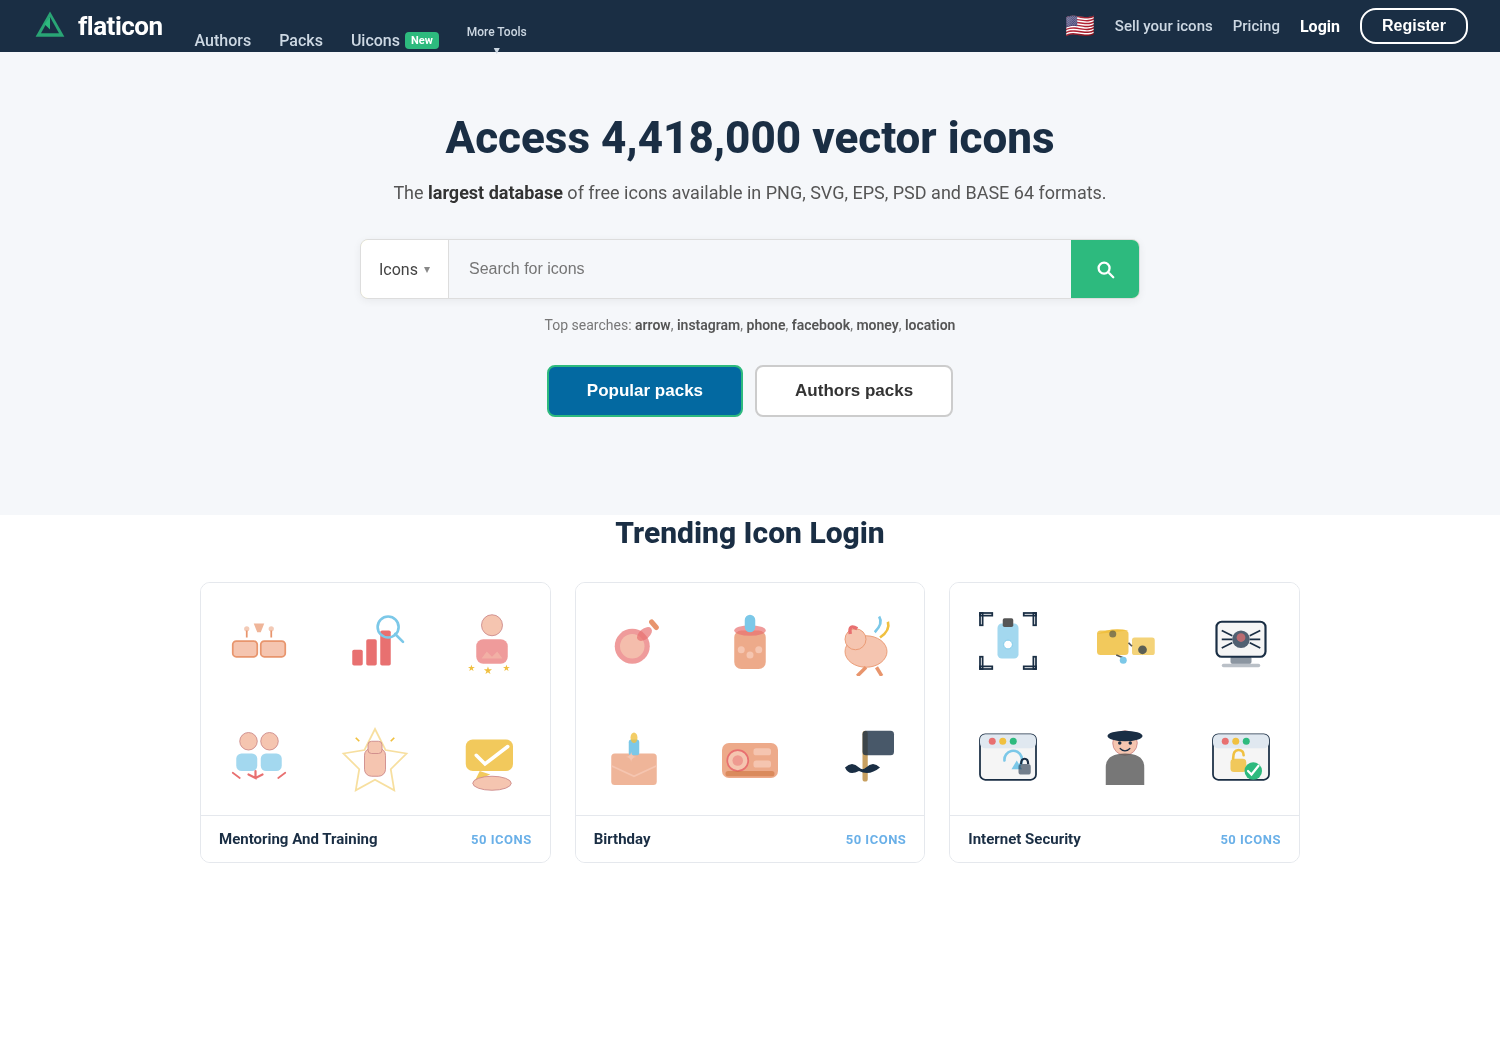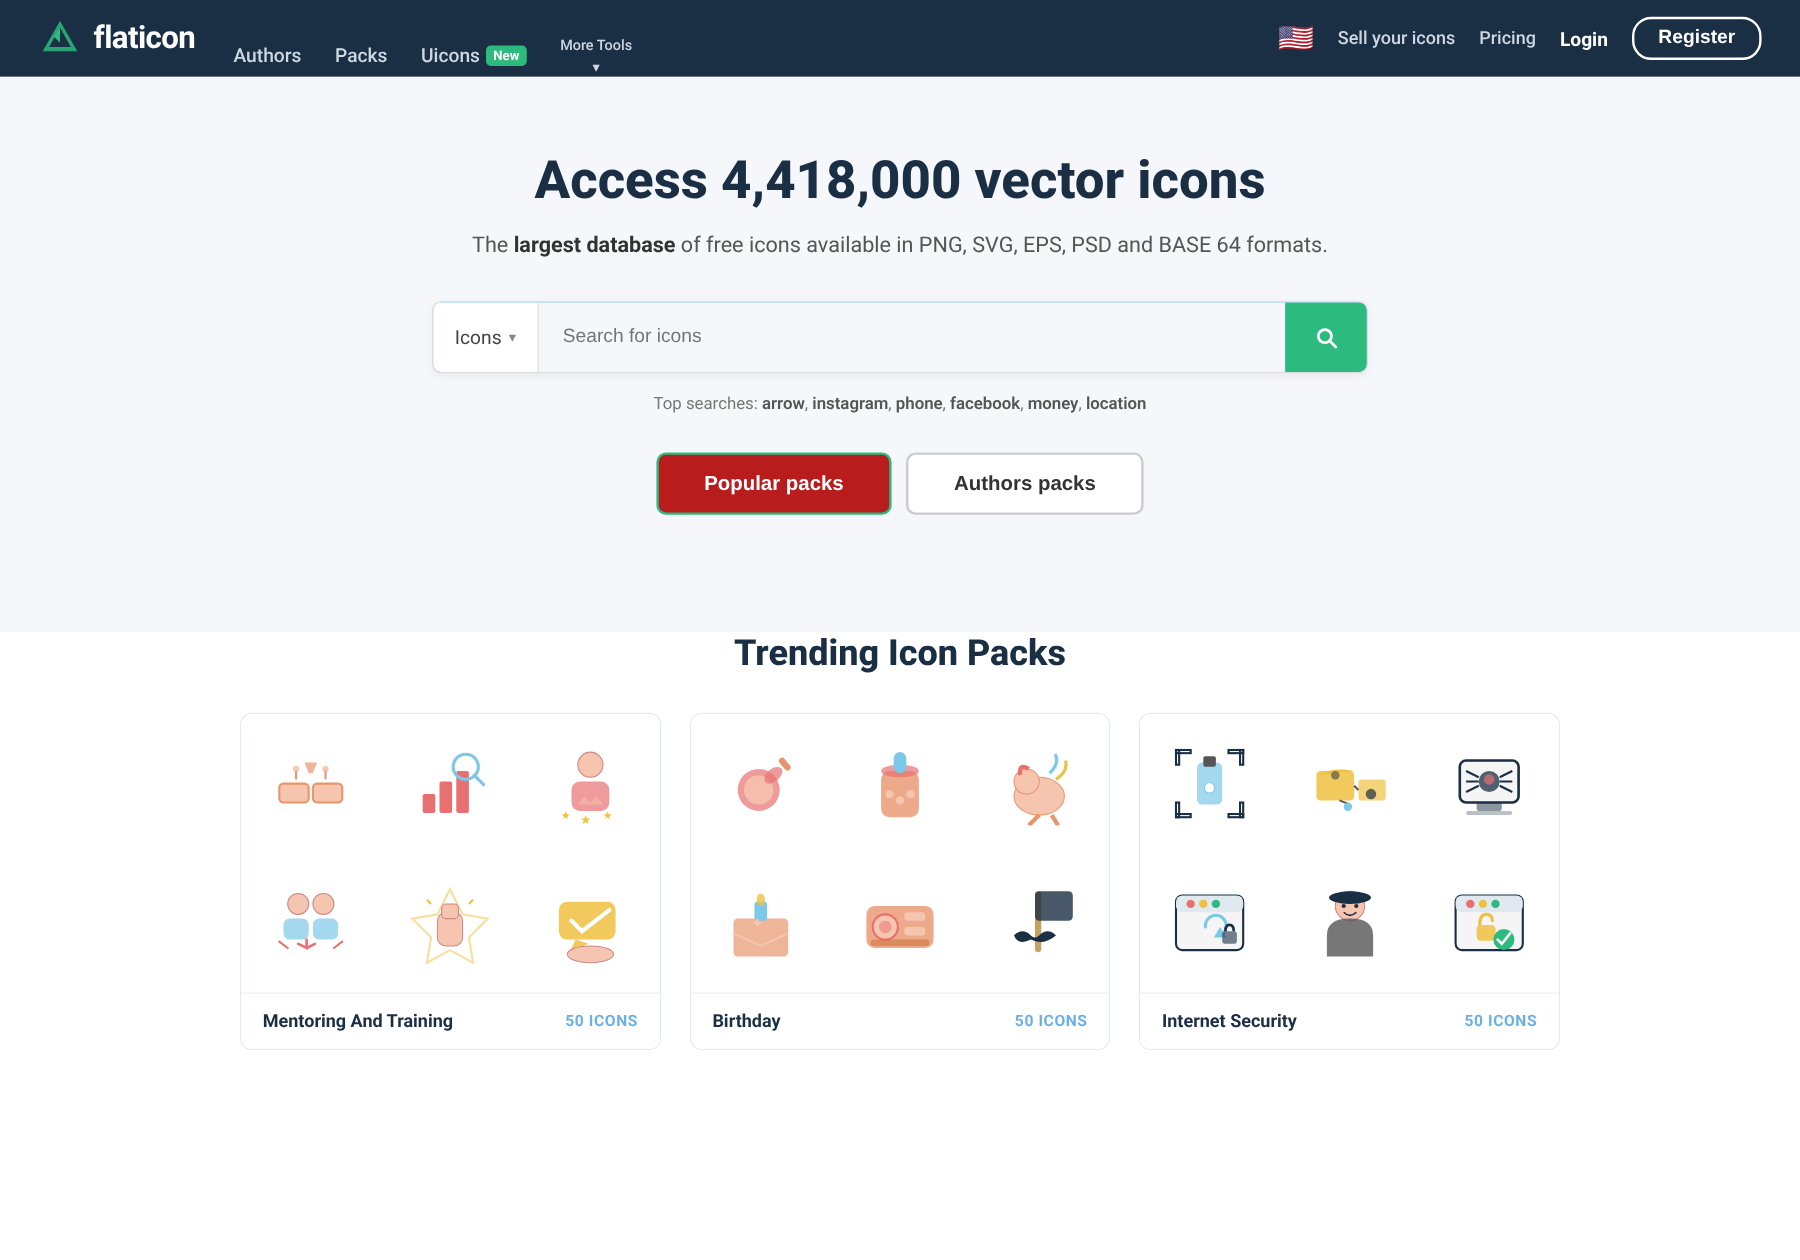--- a/index.html
+++ b/index.html
@@ -4,21 +4,21 @@
   <style>
     * { box-sizing: border-box; margin: 0; padding: 0; }
     body { font-family: -apple-system, BlinkMacSystemFont, 'Segoe UI', Roboto, sans-serif; background: #fff; color: #333; }
 
     
     nav {
       background: #1a2e44;
       display: flex;
       align-items: center;
       padding: 0 32px;
-      height: 64px;
+      height: 52px;
       gap: 32px;
     }
     .nav-logo {
       display: flex;
       align-items: center;
       gap: 10px;
       text-decoration: none;
     }
     .logo-icon {
       width: 36px;
@@ -125,21 +125,21 @@
       color: #333;
       margin-top: 47px;
     }
 
     
     .search-bar {
       display: flex;
       align-items: center;
       max-width: 780px;
       margin: 0 auto 18px;
-      background: #7dd3fc;
+      background: #fef9c3;
       border: 1px solid #ddd;
       border-radius: 8px;
       overflow: hidden;
       box-shadow: 0 2px 8px rgba(0,0,0,0.06);
     }
     .search-type {
       display: flex;
       align-items: center;
       gap: 6px;
       padding: 0 18px;
@@ -197,21 +197,21 @@
     }
     .pack-btn {
       padding: 14px 38px;
       border-radius: 8px;
       font-size: 17px;
       font-weight: 600;
       cursor: pointer;
       border: 2px solid transparent;
     }
     .pack-btn-active {
-      background: #b91c1c;
+      background: #0369a1;
       color: #fff;
       border-color: #2dba7e;
     }
     .pack-btn-inactive {
       background: #fff;
       color: #333;
       border-color: #ccc;
     }
 
     
@@ -341,21 +341,21 @@
     <span> <a>location</a></span>
   </div>
 
   <div class="pack-toggle">
     <button class="pack-btn pack-btn-active">Popular packs</button>
     <button class="pack-btn pack-btn-inactive">Authors packs</button>
   </div>
 </div>
 
 <div class="main-content">
-  <h2 class="section-title">Trending Icon Packs</h2>
+  <h2 class="section-title">Trending Icon Login</h2>
 
   <div class="pack-grid">
 
     <div class="pack-card">
       <div class="pack-icons-grid">
 
         <div class="pack-icon-cell">
           <svg width="70" height="70" viewBox="0 0 80 80">
 
             <rect x="10" y="40" width="28" height="18" rx="4" fill="#f5c5b0" stroke="#e8956d" stroke-width="2"></rect>

